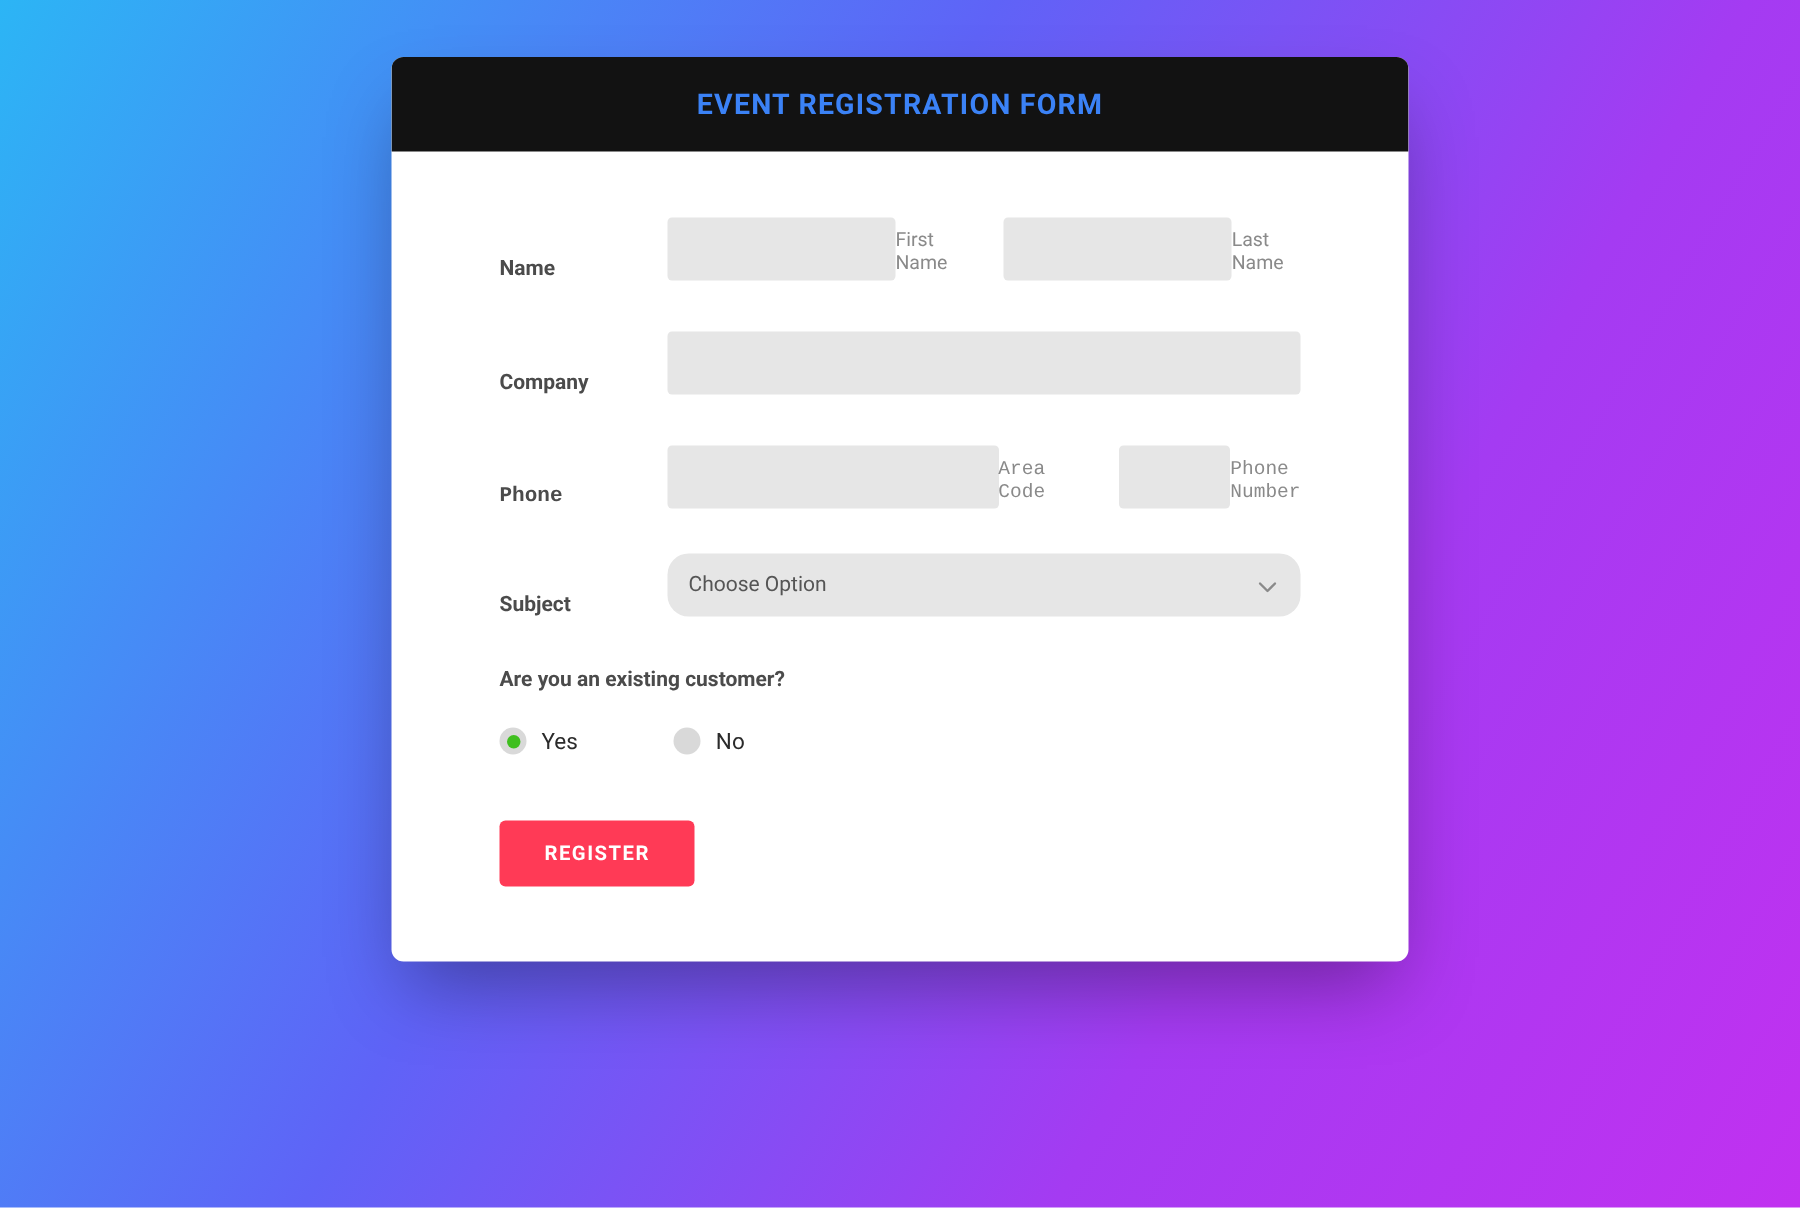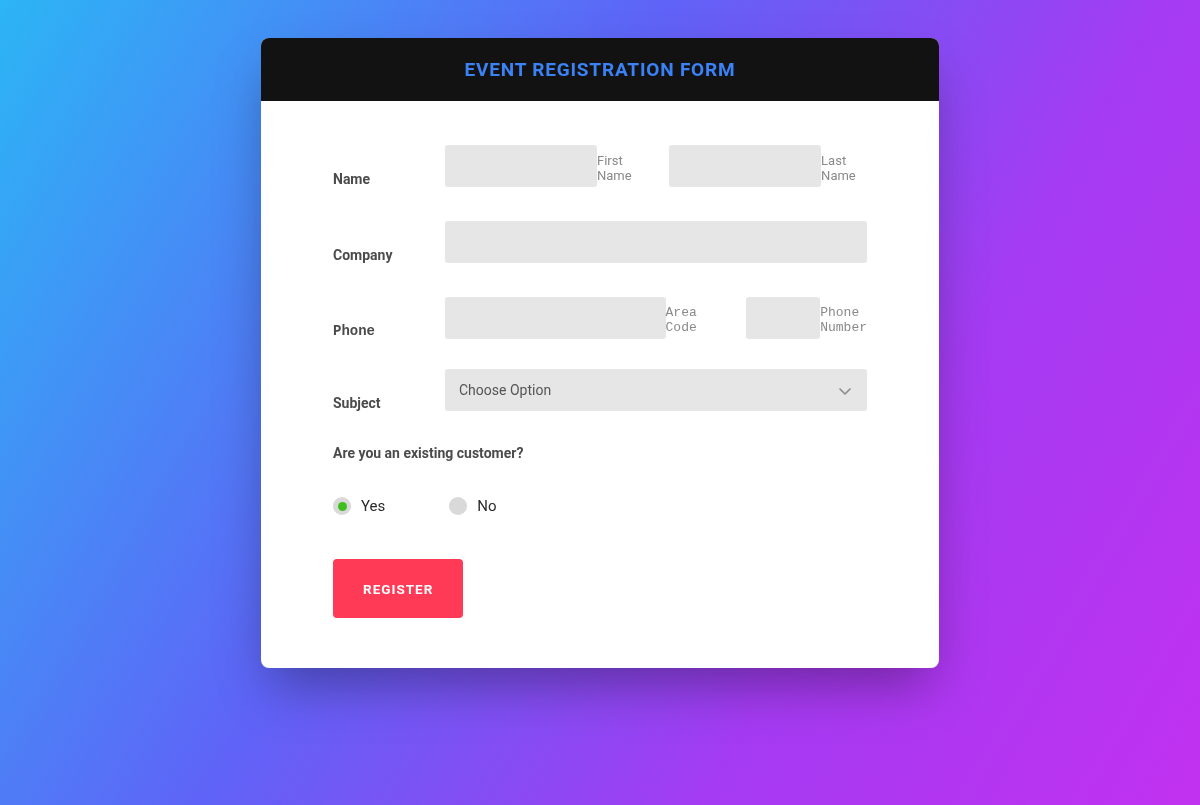--- a/index.html
+++ b/index.html
@@ -74,34 +74,35 @@
   input[type=text].field::placeholder { color: #777; }
   .name-first, .name-last { width: 186px; }
   .area-code { width: 84px; }
   .select-wrap { position: relative; flex: 1; }
   .select {
     appearance: none;
     -webkit-appearance: none;
     display: flex;
     align-items: center;
     cursor: pointer;
+    border-radius: 14px;
   }
   .chevron {
     position: absolute;
     right: 16px;
     top: 50%;
     transform: translateY(-50%);
     pointer-events: none;
   }
   .question {
     font-size: 14px;
     font-weight: 700;
     color: #4b4b4b;
     margin-top: 14px;
-    margin-bottom: 36px;
+    margin-bottom: 24px;
   }
   .radio-row {
     display: flex;
     gap: 64px;
     margin-bottom: 44px;
   }
   .radio-item {
     display: flex;
     align-items: center;
     gap: 10px;
@@ -120,21 +121,21 @@
     width: 9px; height: 9px;
     border-radius: 50%;
     background: #3fbf1f;
   }
   .submit-btn {
     background: #ff3a56;
     color: #fff;
     border: none;
     border-radius: 4px;
     padding: 0 30px;
-    height: 59px;
+    height: 44px;
     font-size: 13.5px;
     font-weight: 700;
     letter-spacing: 1px;
     cursor: pointer;
     font-family: inherit;
   }
 </style>
 </head>
 <body>
 

